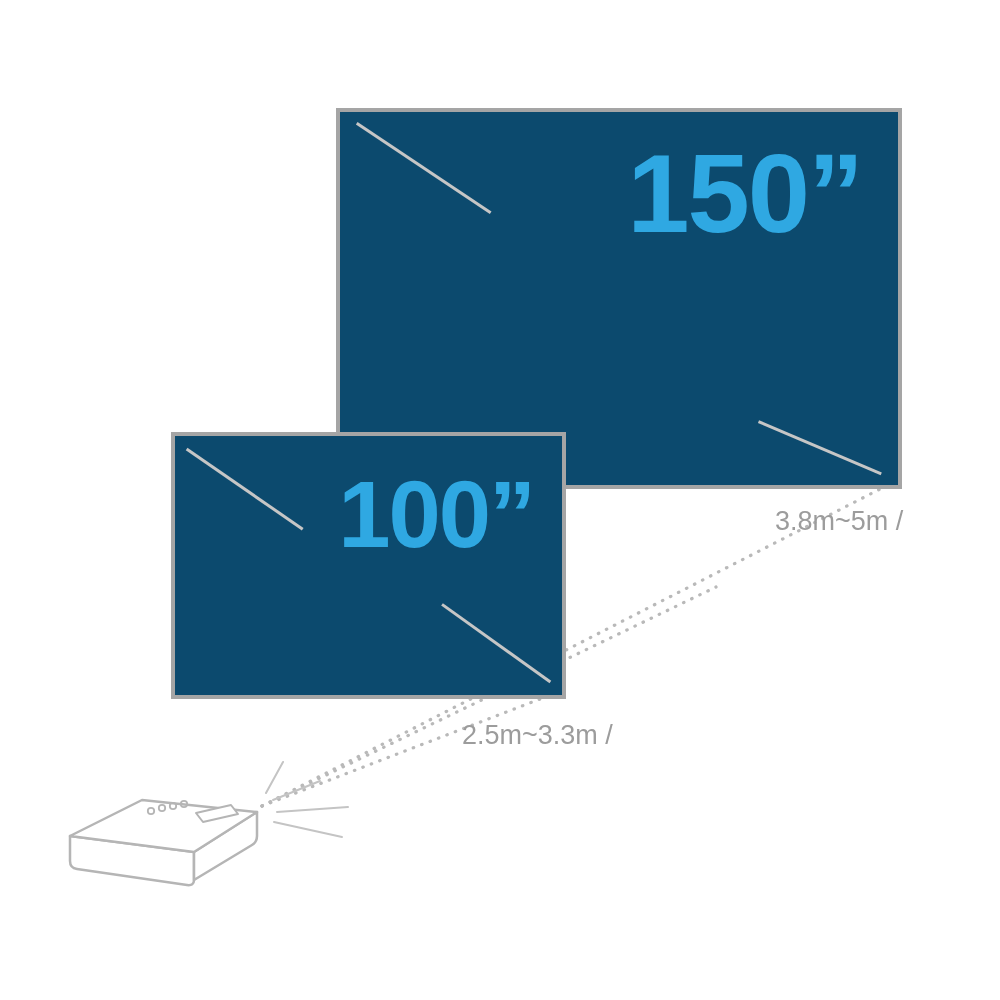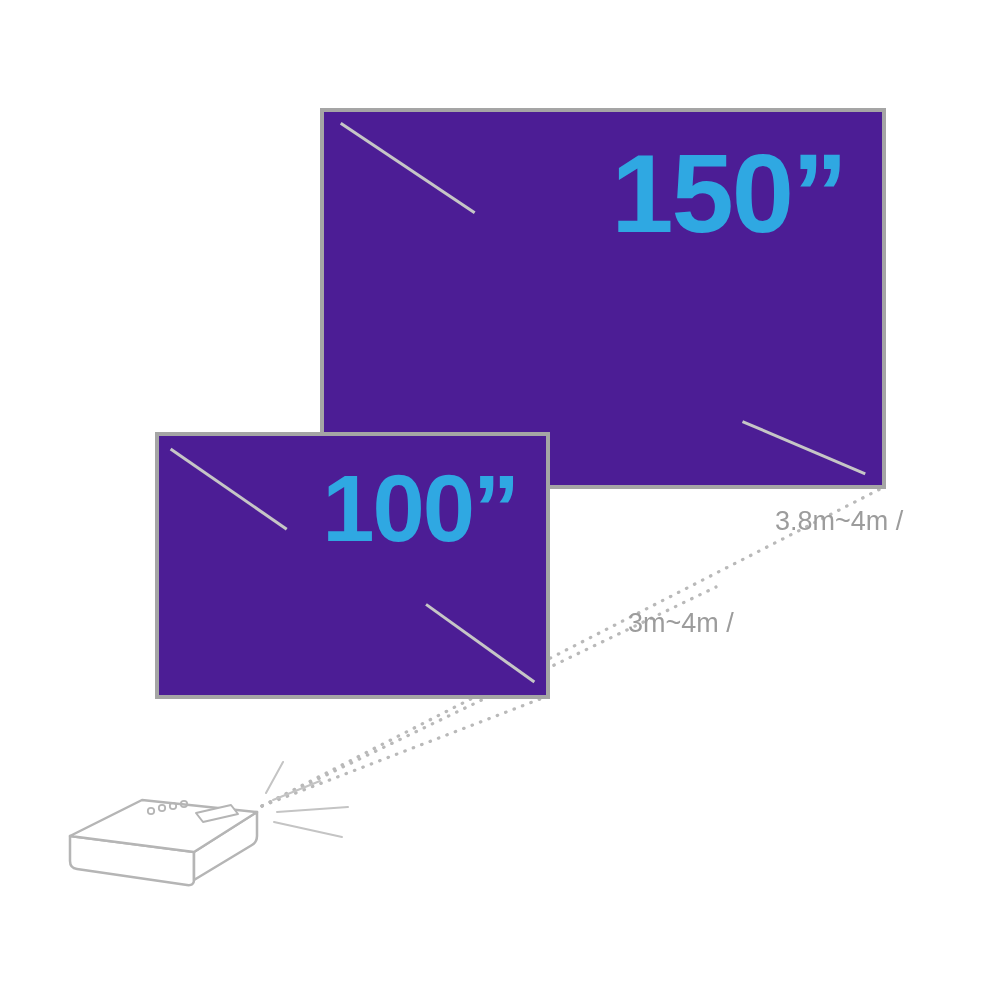--- a/index.html
+++ b/index.html
@@ -7,41 +7,42 @@
     position:relative;
     width:1000px;height:1000px;
     background:#ffffff;
     font-family:"Liberation Sans", sans-serif;
     overflow:hidden;
   }
   
   .screen{
     position:absolute;
     box-sizing:border-box;
-    background:#4c1d95;
+    background:#0c4a6e;
     border:4px solid #a5a5a5;
+    margin-left:16px;
   }
   #screen-150{left:320px;top:108px;width:566px;height:381px;z-index:1;}
   #screen-120{left:250px;top:274px;width:468px;height:315px;z-index:2;}
   #screen-100{left:155px;top:432px;width:395px;height:267px;z-index:3;}
   .glare{
     position:absolute;left:0;top:0;width:100%;height:100%;
     pointer-events:none;
   }
   .size-label{
     position:absolute;
     color:#2fa8e2;
     font-weight:600;
     letter-spacing:-2px;
     line-height:1;
     user-select:none;
   }
   #label-150{top:26px;right:36px;font-size:112px;}
   #label-120{top:20px;right:44px;font-size:100px;}
-  #label-100{top:26px;right:28px;font-size:94px;}
+  #label-100{top:32px;right:28px;font-size:94px;}
   
   .distance{
     position:absolute;
     color:#9c9c9c;
     font-size:27px;
     line-height:1.45;
     z-index:4;
     white-space:nowrap;
   }
   #distance-150{left:775px;top:502px;}
@@ -98,21 +99,21 @@
 
   <div class="screen" id="screen-100">
     <svg class="glare" viewBox="0 0 100 100" preserveAspectRatio="none">
       <line x1="3" y1="5" x2="33" y2="36" stroke="#c6c6c6" stroke-width="3" vector-effect="non-scaling-stroke"></line>
       <line x1="69" y1="65" x2="97" y2="95" stroke="#c6c6c6" stroke-width="3" vector-effect="non-scaling-stroke"></line>
     </svg>
     <div class="size-label" id="label-100">100”</div>
   </div>
 
   <div class="distance" id="distance-150">
-    <div>3.8m~4m /</div>
+    <div>3.8m~5m /</div>
   </div>
   <div class="distance" id="distance-120">
-    <div>3m~4m /</div>
   </div>
   <div class="distance" id="distance-100">
+    <div>2.5m~3.3m /</div>
   </div>
 
 </div>
 
 </body></html>

